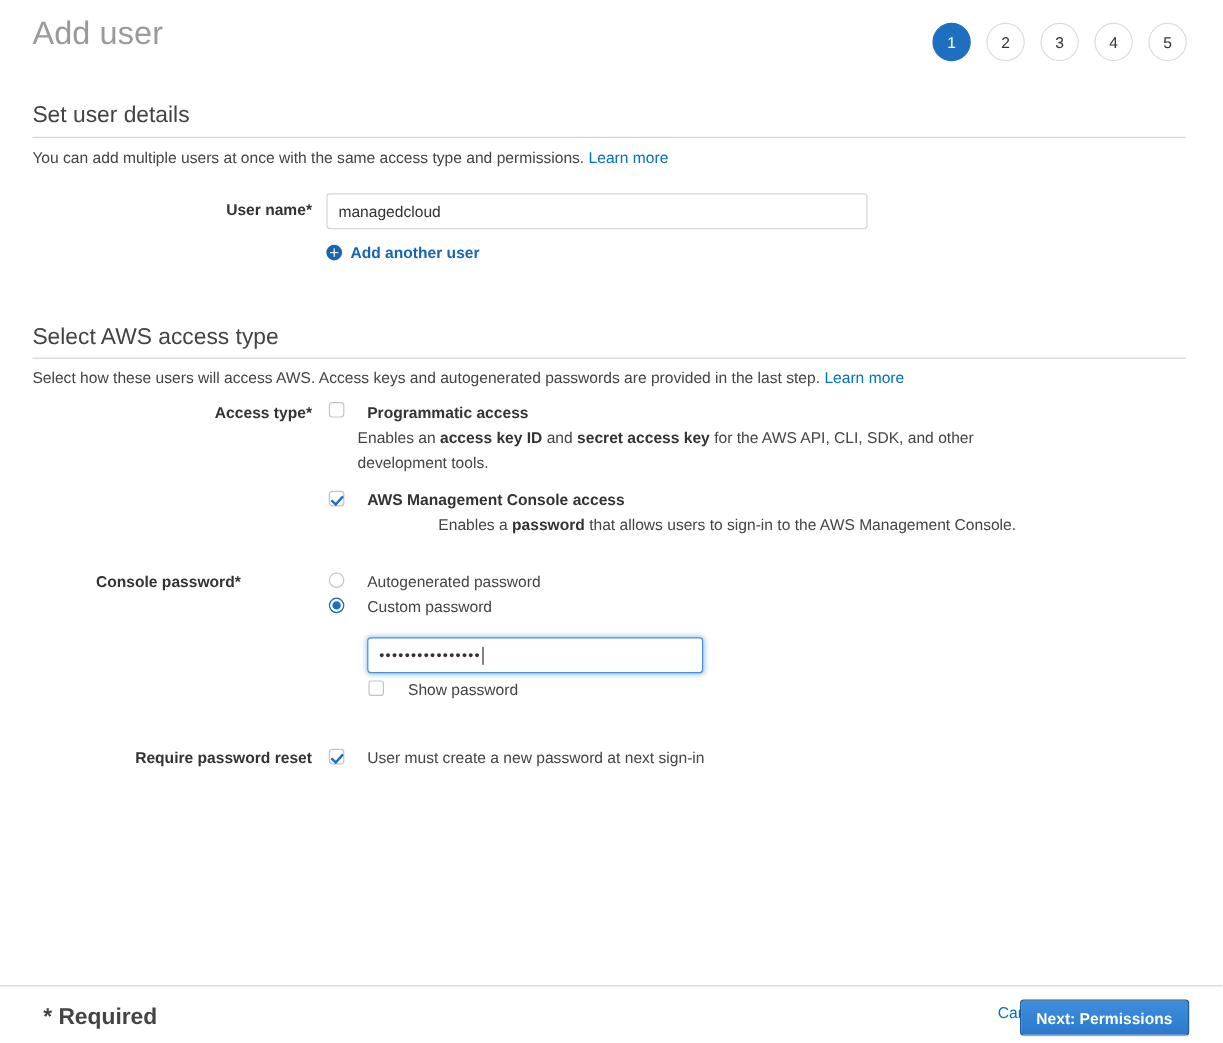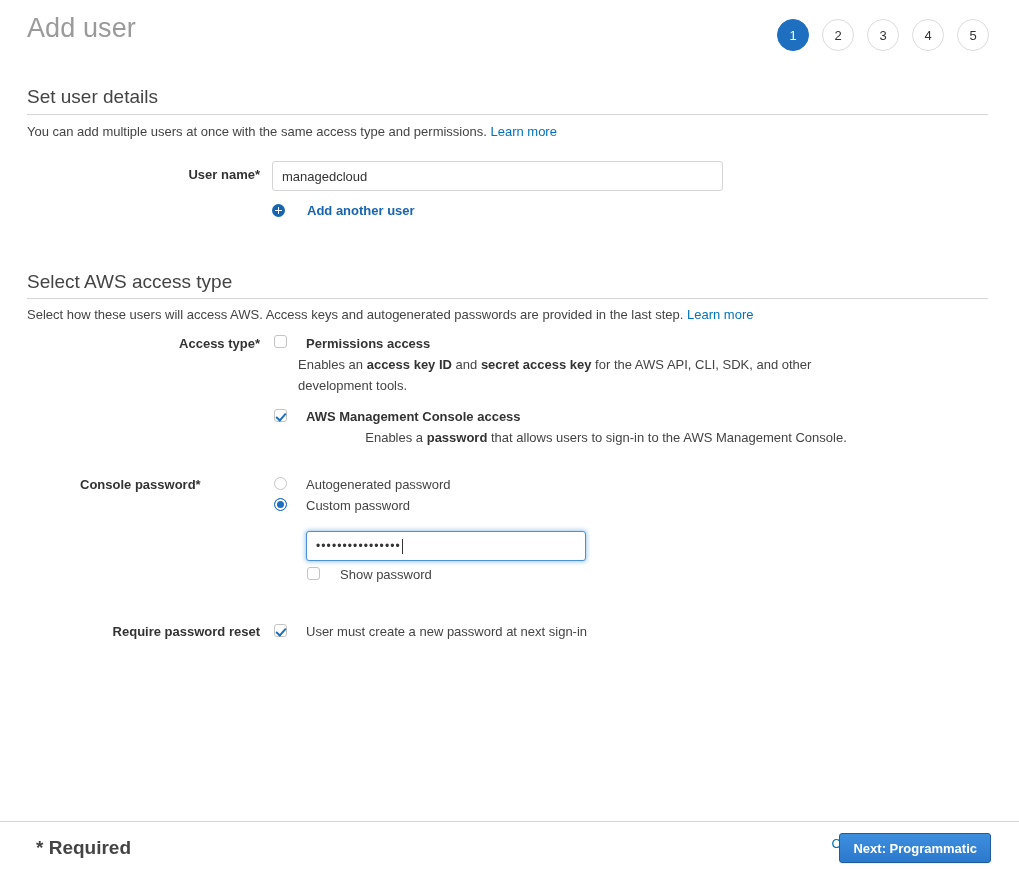--- a/index.html
+++ b/index.html
@@ -121,21 +121,21 @@
     box-shadow: 0 0 4px 1px rgba(84,157,221,0.55);
   }
 
   
   .add-another {
     position: absolute;
     left: 272px;
     top: 203px;
     display: flex;
     align-items: center;
-    gap: 22px;
+    gap: 7px;
     cursor: pointer;
   }
   .plus-icon {
     width: 13px;
     height: 13px;
     border-radius: 50%;
     background: #1765ad;
     position: relative;
     flex: none;
   }
@@ -322,21 +322,21 @@
   <div class="section-title" style="top:271px;">Select AWS access type</div>
   <div class="section-rule" style="top:298px;"></div>
   <div class="section-desc" style="top:307px;">
     <span>Select how these users will access AWS. Access keys and autogenerated passwords are provided in the last step.</span>
     <a class="link" href="#">Learn more</a>
   </div>
 
   <div class="row-label" style="left:80px; top:336px; width:180px;">Access type*</div>
 
   <div class="cbox" style="left:274px; top:335px;"></div>
-  <div class="opt-title" style="left:306px; top:336px;">Permissions access</div>
+  <div class="opt-title" style="left:306px; top:336px;">Programmatic access</div>
   <div class="opt-desc" style="left:298px; top:354px; width:530px;"><span>Enables an </span><b>access key ID</b><span> and </span><b>secret access key</b><span> for the AWS API, CLI, SDK, and other development tools.</span></div>
 
   <div class="cbox checked" style="left:274px; top:409px;"></div>
   <div class="opt-title" style="left:306px; top:409px;">AWS Management Console access</div>
   <div class="opt-desc" style="left:306px; top:427px; width:600px;text-align:center;"><span>Enables a </span><b>password</b><span> that allows users to sign-in to the AWS Management Console.</span></div>
 </div>
 
 <div class="section">
   <div class="row-label" style="left:80px; top:477px; width:115px;">Console password*</div>
 
@@ -360,13 +360,13 @@
 <div class="section">
   <div class="row-label" style="left:60px; top:624px; width:200px;">Require password reset</div>
   <div class="cbox checked" style="left:274px; top:624px;"></div>
   <div class="opt-plain" style="left:306px; top:624px;">User must create a new password at next sign-in</div>
 </div>
 
 <div class="footer">
   <div class="required-note">* Required</div>
   <button class="btn-cancel">Cancel</button>
 </div>
-<button class="btn-primary">Next: Programmatic</button>
+<button class="btn-primary">Next: Permissions</button>
 
 </body></html>

